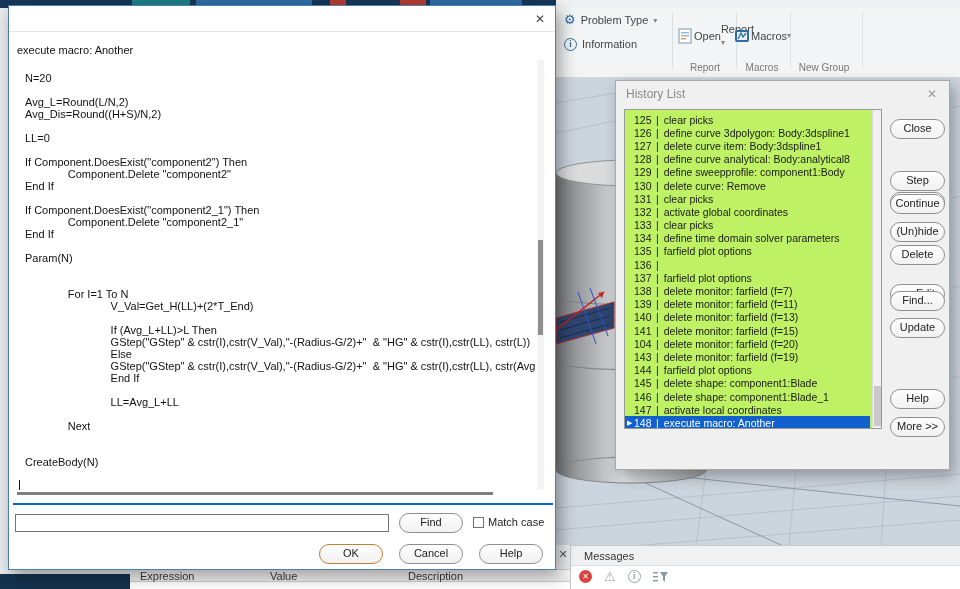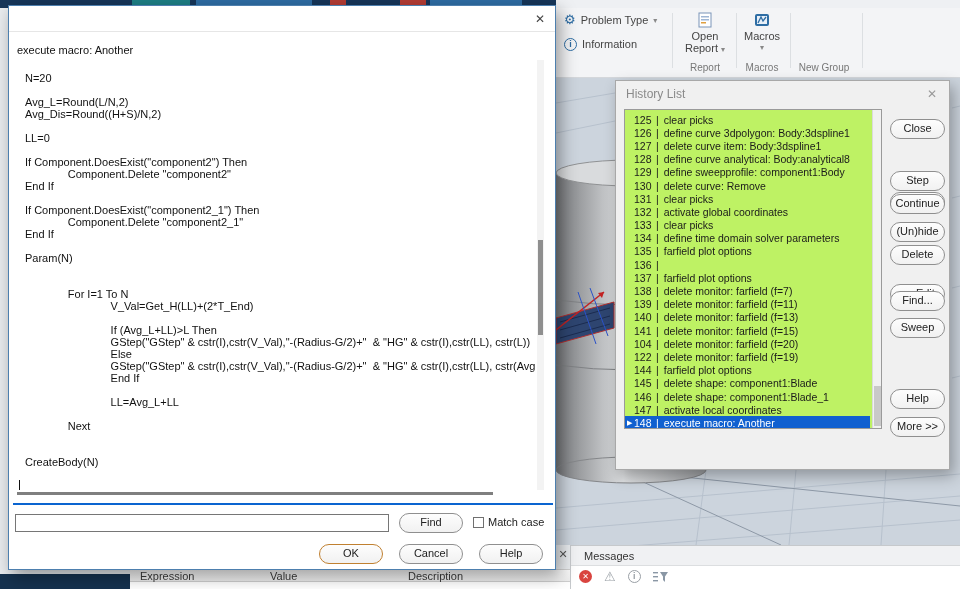--- a/index.html
+++ b/index.html
@@ -11,21 +11,21 @@
   .topstrip .seg { position:absolute; top:0; height:8px; }
 
   
   .ribbon { position:absolute; left:556px; top:8px; width:404px; height:70px; background:#f3f4f6; border-bottom:1px solid #d4d7db; }
   .rb-row { position:absolute; left:8px; display:flex; align-items:center; gap:5px; height:16px; }
   .rb-label { font-size:11px; color:#444; }
   .rb-chev { font-size:8px; color:#888; }
   .gear-glyph { font-size:13px; color:#2e6da4; line-height:14px; }
   .info-circ { display:inline-block; width:13px; height:13px; border:1.5px solid #2e6da4; border-radius:50%; color:#2e6da4; font-size:9px; font-weight:bold; text-align:center; line-height:10px; }
   .rb-sep { position:absolute; top:5px; width:1px; height:55px; background:#dcdfe2; }
-  .bigbtn { position:absolute; top:3px; width:58px; height:50px; display:flex; flex-direction:column; align-items:center; font-size:11px; color:#444; line-height:12px; }
+  .bigbtn { position:absolute; top:3px; width:58px; height:50px; display:flex; flex-direction:row; align-items:center; font-size:11px; color:#444; line-height:12px; }
   .bigbtn .ic { height:18px; margin-bottom:1px; }
   .grp-label { position:absolute; top:54px; width:58px; text-align:center; font-size:10px; color:#777; }
 
   
   .viewport { position:absolute; left:556px; top:78px; width:404px; height:467px; background:#ccd4dd; overflow:hidden; }
 
   
   .msgpanel { position:absolute; left:570px; top:545px; width:390px; height:44px; background:#ffffff; border-left:1px solid #c6c9cc; border-top:1px solid #c6c9cc; }
   .msg-head { position:absolute; left:0; top:0; width:100%; height:20px; background:#f0f1f3; border-bottom:1px solid #dcdee0; font-size:11px; color:#333; line-height:20px; padding-left:13px; }
   .msg-tools { position:absolute; left:8px; top:24px; display:flex; gap:12px; align-items:center; }
@@ -323,21 +323,21 @@
           <span class="hl-text">delete monitor: farfield (f=15)</span>
         </div>
         <div class="hl-row">
           <span class="hl-marker"></span>
           <span class="hl-num">104</span>
           <span class="hl-sep">|</span>
           <span class="hl-text">delete monitor: farfield (f=20)</span>
         </div>
         <div class="hl-row">
           <span class="hl-marker"></span>
-          <span class="hl-num">122</span>
+          <span class="hl-num">143</span>
           <span class="hl-sep">|</span>
           <span class="hl-text">delete monitor: farfield (f=19)</span>
         </div>
         <div class="hl-row">
           <span class="hl-marker"></span>
           <span class="hl-num">144</span>
           <span class="hl-sep">|</span>
           <span class="hl-text">farfield plot options</span>
         </div>
         <div class="hl-row">
@@ -369,21 +369,21 @@
       </div>
     </div>
     <div class="btn hd-btn" style="top:38px;">Close</div>
     <div class="btn hd-btn" style="top:67px;margin-top:44px;">Run to</div>
     <div class="btn hd-btn" style="top:90px;">Step</div>
     <div class="btn hd-btn" style="top:113px;">Continue</div>
     <div class="btn hd-btn" style="top:141px;">(Un)hide</div>
     <div class="btn hd-btn" style="top:164px;">Delete</div>
     <div class="btn hd-btn" style="top:203px;text-align:right;">Edit...</div>
     <div class="btn hd-btn" style="top:210px;">Find...</div>
-    <div class="btn hd-btn" style="top:237px;">Sweep</div>
+    <div class="btn hd-btn" style="top:237px;">Update</div>
     <div class="btn hd-btn" style="top:308px;">Help</div>
     <div class="btn hd-btn" style="top:336px;">More &gt;&gt;</div>
   </div>
 
   <div class="editdlg">
     <div class="titlebar">
       <span class="closex" style="right:6px;">✕</span>
     </div>
     <div class="subtitle">execute macro: Another</div>
 

